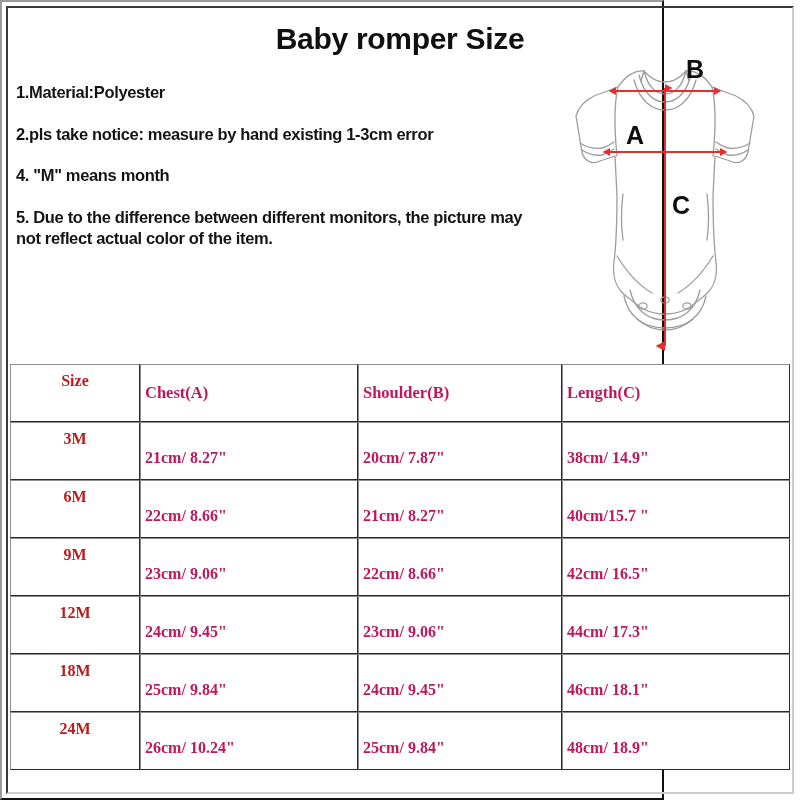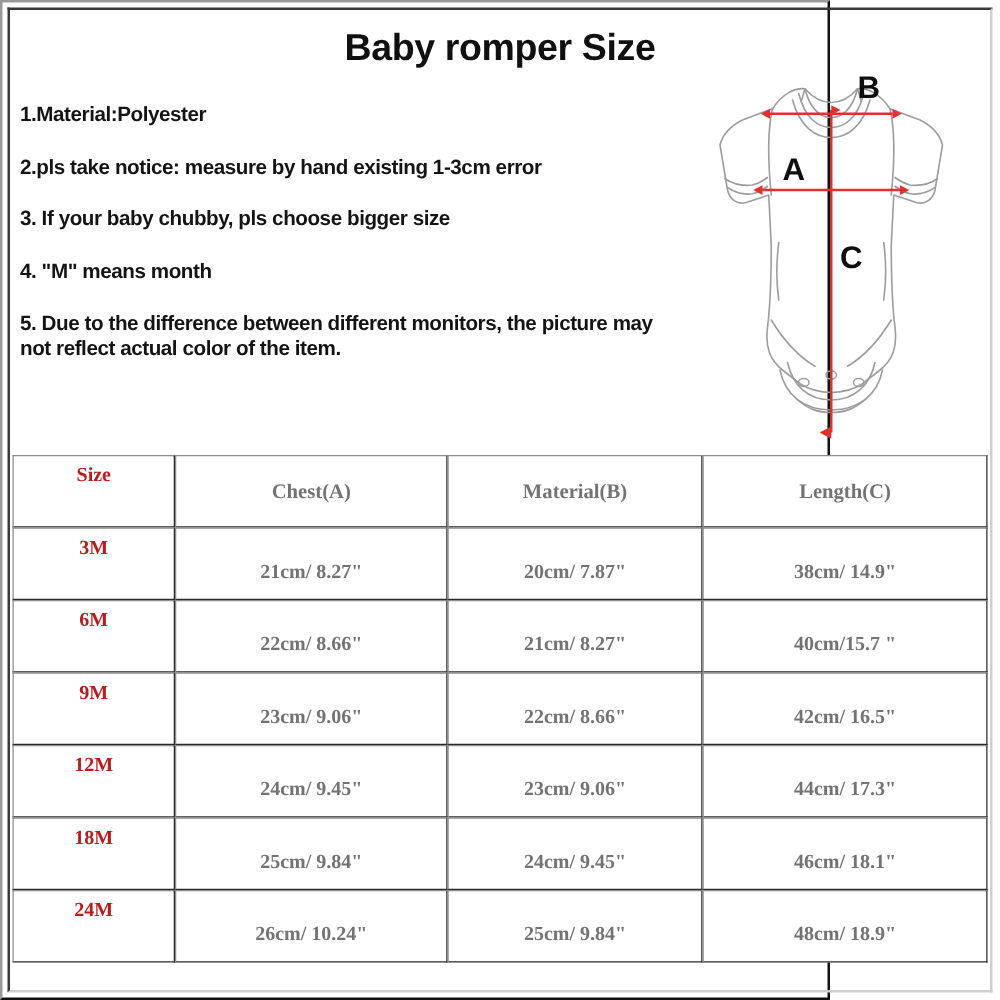--- a/index.html
+++ b/index.html
@@ -104,25 +104,25 @@
   }
   table#size-table td {
     border-top: 1px solid #8d8d8d;
     border-left: 1px solid #8d8d8d;
     border-right: 1px solid #2a2a2a;
     border-bottom: 1px solid #2a2a2a;
     height: 58px;
     box-sizing: border-box;
     padding: 0 4px;
     vertical-align: middle;
-    text-align: center;
+    text-align: left;
     font-family: "Liberation Serif", serif;
     font-size: 16px;
     font-weight: bold;
-    color: #737373;
+    color: #be185d;
   }
   
   table#size-table td.size-cell {
     color: #b91c1c;
     vertical-align: top;
     padding-top: 7px;
     text-align: center;
     font-size: 16px;
   }
   
@@ -146,21 +146,20 @@
 <div id="page">
   <div id="frame-inner"></div>
 
   <div id="info-panel">
 
     <div id="title">Baby romper Size</div>
 
     <div id="notes">
       <div class="note">1.Material:Polyester</div>
       <div class="note">2.pls take notice: measure by hand existing 1-3cm error</div>
-      <div class="note">3. If your baby chubby, pls choose bigger size</div>
       <div class="note">4. "M" means month</div>
       <div class="note last">5. Due to the difference between different monitors, the picture may not reflect actual color of the item.</div>
     </div>
 
     <div id="garment-figure">
       <svg width="250" height="318" viewBox="0 0 250 318" xmlns="http://www.w3.org/2000/svg">
         <defs>
           <marker id="ah-l" markerWidth="9" markerHeight="9" refX="8" refY="4.5" orient="auto" markerUnits="userSpaceOnUse">
             <path d="M8,0.6 L8,8.4 L0.6,4.5 Z" fill="#e03030"></path>
           </marker>
@@ -260,21 +259,21 @@
       <colgroup>
         <col class="c-size">
         <col class="c-chest">
         <col class="c-should">
         <col class="c-length">
       </colgroup>
       <tbody>
         <tr class="head">
           <td class="size-cell">Size</td>
           <td class="meas-cell">Chest(A)</td>
-          <td class="meas-cell">Material(B)</td>
+          <td class="meas-cell">Shoulder(B)</td>
           <td class="meas-cell">Length(C)</td>
         </tr>
 
         <tr>
           <td class="size-cell">3M</td>
           <td class="meas-cell">21cm/ 8.27"</td>
           <td class="meas-cell">20cm/ 7.87"</td>
           <td class="meas-cell">38cm/ 14.9"</td>
         </tr>
         <tr>

